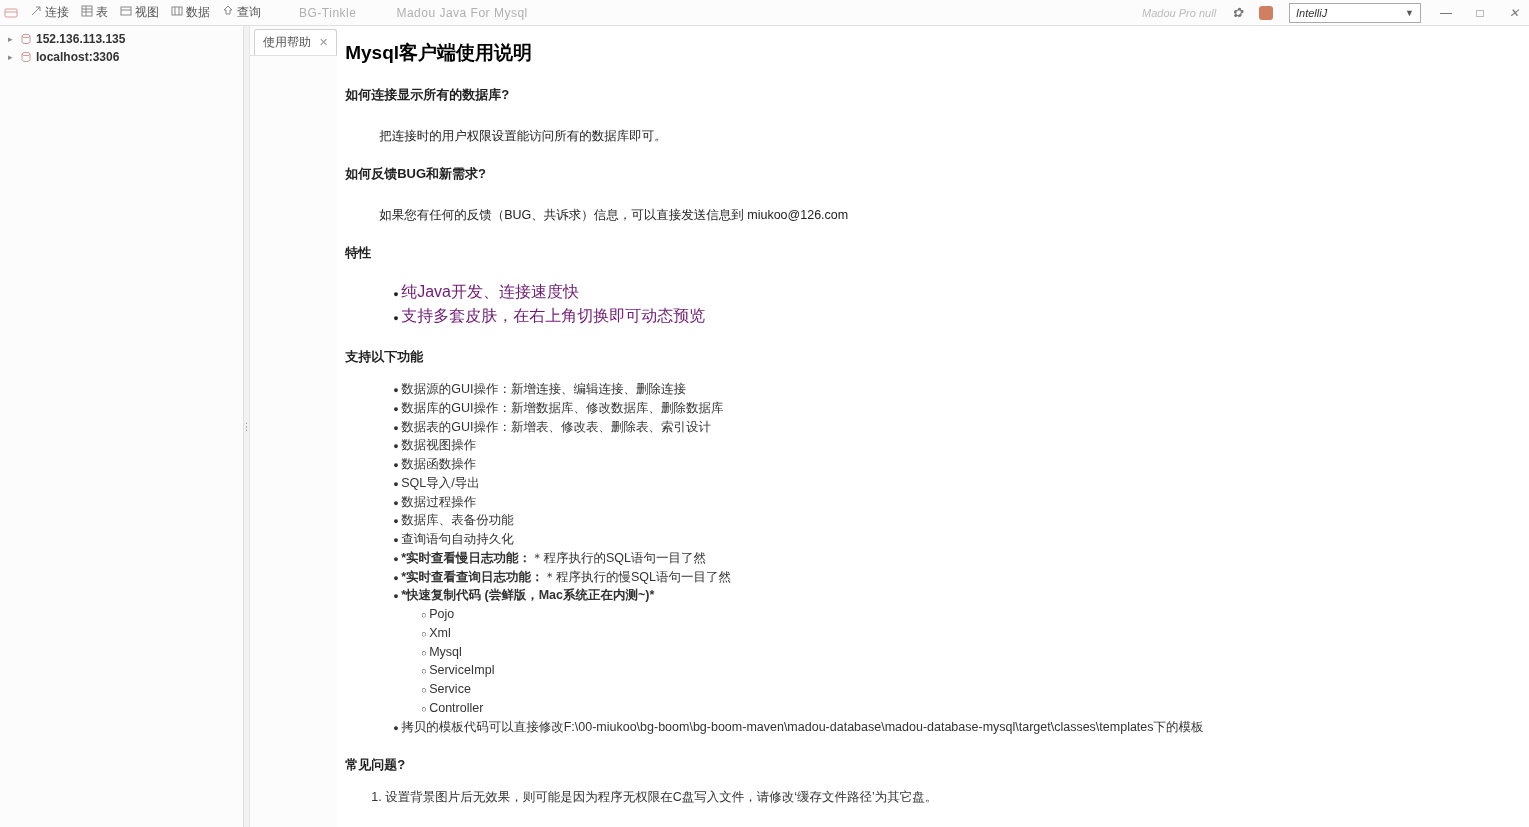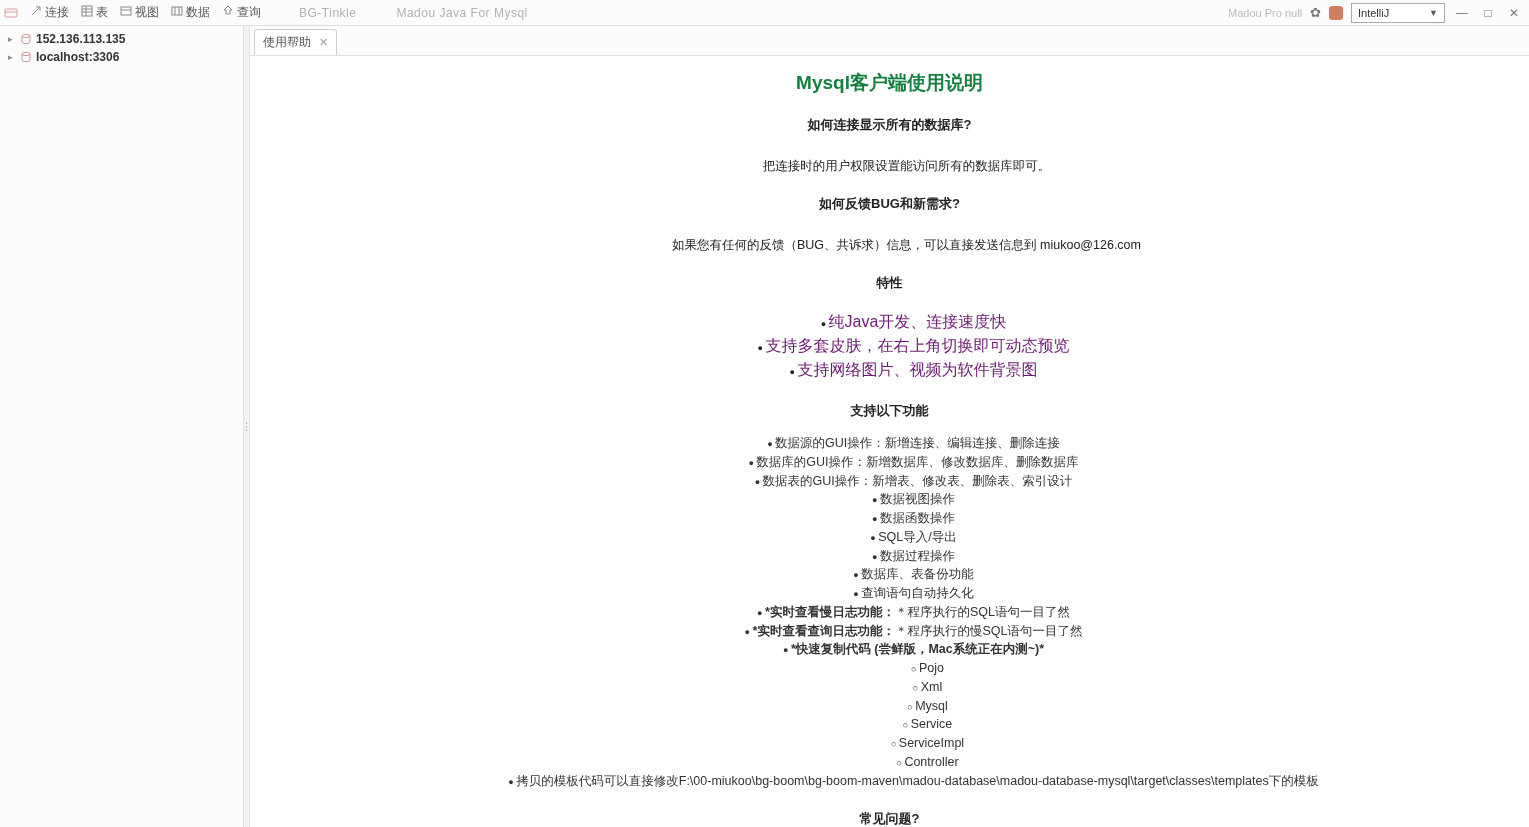--- a/index.html
+++ b/index.html
@@ -23,30 +23,30 @@
     display: flex; align-items: center; padding: 0 6px;
     height: 24px; color: #555; cursor: pointer;
   }
   .menubar .mitem .mi { margin-right: 3px; color:#777;}
   .menubar .brand {
     margin-left: 24px; color: #b0b0b0; letter-spacing: .5px;
     padding: 0 8px;
   }
   .menubar .spacer { flex: 1; }
   .menubar .right {
-    display: flex; align-items: center; gap: 8px; padding-right: 6px;
+    display: flex; align-items: center; gap: 16px; padding-right: 6px; font-style: italic;
   }
   .menubar .right .trial { color:#bbb; font-size:11px; }
   .menubar .right .gear { color:#777; font-size:13px; cursor:pointer;}
   .menubar .right .badge {
     width:14px;height:14px;border-radius:3px;background:#d08060;
     display:inline-block;
   }
   .theme-select {
-    width: 94px; height:20px; border:1px solid #aaa;
+    width: 132px; height:20px; border:1px solid #aaa;
     background:#fff; display:flex; align-items:center;
     justify-content:space-between; padding:0 6px; font-size:11px;
     cursor:pointer;
   }
   .theme-select .arrow { font-size:9px; color:#555;}
   .win-btn {
     width:18px; height:18px; display:flex; align-items:center;
     justify-content:center; color:#777; cursor:pointer;
   }
 
@@ -61,41 +61,41 @@
   .tree-item {
     display:flex; align-items:center; height:18px; padding-left:8px;
     font-size:12px; color:#333; gap:4px; cursor:pointer;
   }
   .tree-item .expander { color:#888; font-size:9px; width:8px; }
   .tree-item .db-icon {
     width:12px;height:12px; display:inline-block;
   }
   .tree-item.bold span.lbl { font-weight:bold; }
 
-  .main { flex:1; display:flex; flex-direction:column; min-width:0;text-align:center;}
+  .main { flex:1; display:flex; flex-direction:row; min-width:0;}
   .tabstrip {
     height:30px; border-bottom:1px solid #e0e0e0;
     display:flex; align-items:flex-end; padding-left:4px;
     background:#fcfcfc;
   }
   .tab {
     height:26px; border:1px solid #d0d0d0; border-bottom:none;
     background:#fff; display:flex; align-items:center;
     padding:0 8px; font-size:12px; color:#555; gap:8px;
     border-top-left-radius:3px; border-top-right-radius:3px;
   }
   .tab .close { color:#999; cursor:pointer; font-size:11px;}
   .content {
     flex:1; overflow:auto; background:#fff;
     padding:10px 8px 40px 8px;
   }
 
   
   .doc h1 {
-    font-size:19px; font-weight:bold; color:#15803d;
+    font-size:19px; font-weight:bold; color:#000000;
     margin: 4px 0 18px 0;
   }
   .doc h2 {
     font-size:13px; font-weight:bold; color:#222;
     margin: 20px 0 6px 0;
   }
   .doc p.indent {
     margin: 24px 0 12px 34px; font-size:12.5px; color:#222;
   }
   .doc ul.feat { margin: 18px 0 0 48px; list-style:none; }
@@ -240,43 +240,42 @@
         <h2>如何连接显示所有的数据库?</h2>
         <p class="indent">把连接时的用户权限设置能访问所有的数据库即可。</p>
 
         <h2>如何反馈BUG和新需求?</h2>
         <p class="indent">如果您有任何的反馈（BUG、共诉求）信息，可以直接发送信息到 miukoo@126.com</p>
 
         <h2>特性</h2>
         <ul class="feat">
           <li>纯Java开发、连接速度快</li>
           <li>支持多套皮肤，在右上角切换即可动态预览</li>
-          <li>支持网络图片、视频为软件背景图</li>
         </ul>
 
         <h2>支持以下功能</h2>
         <ul class="func">
           <li>数据源的GUI操作：新增连接、编辑连接、删除连接</li>
           <li>数据库的GUI操作：新增数据库、修改数据库、删除数据库</li>
           <li>数据表的GUI操作：新增表、修改表、删除表、索引设计</li>
           <li>数据视图操作</li>
           <li>数据函数操作</li>
           <li>SQL导入/导出</li>
           <li>数据过程操作</li>
           <li>数据库、表备份功能</li>
           <li>查询语句自动持久化</li>
           <li><b>*实时查看慢日志功能：</b><span>＊程序执行的SQL语句一目了然</span></li>
           <li><b>*实时查看查询日志功能：</b><span>＊程序执行的慢SQL语句一目了然</span></li>
           <li><b>*快速复制代码 (尝鲜版，Mac系统正在内测~)*</b>
             <ul class="sub">
               <li>Pojo</li>
               <li>Xml</li>
               <li>Mysql</li>
+              <li>ServiceImpl</li>
               <li>Service</li>
-              <li>ServiceImpl</li>
               <li>Controller</li>
             </ul>
           </li>
           <li>拷贝的模板代码可以直接修改F:\00-miukoo\bg-boom\bg-boom-maven\madou-database\madou-database-mysql\target\classes\templates下的模板</li>
         </ul>
 
         <h2>常见问题?</h2>
         <ol class="faq">
           <li>设置背景图片后无效果，则可能是因为程序无权限在C盘写入文件，请修改‘缓存文件路径’为其它盘。</li>
 

